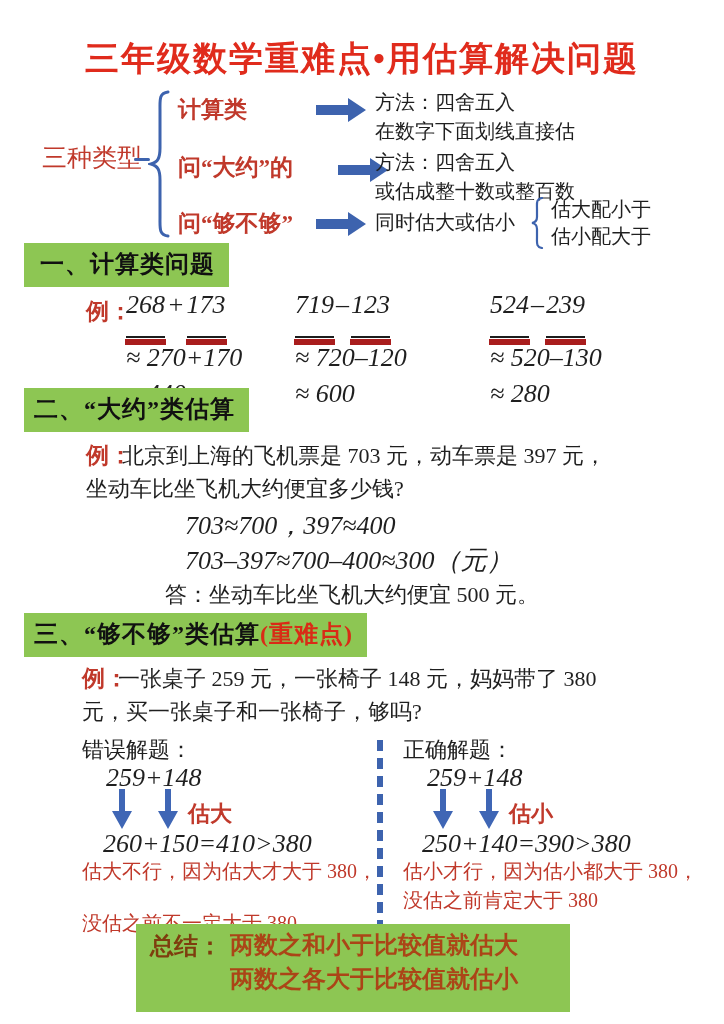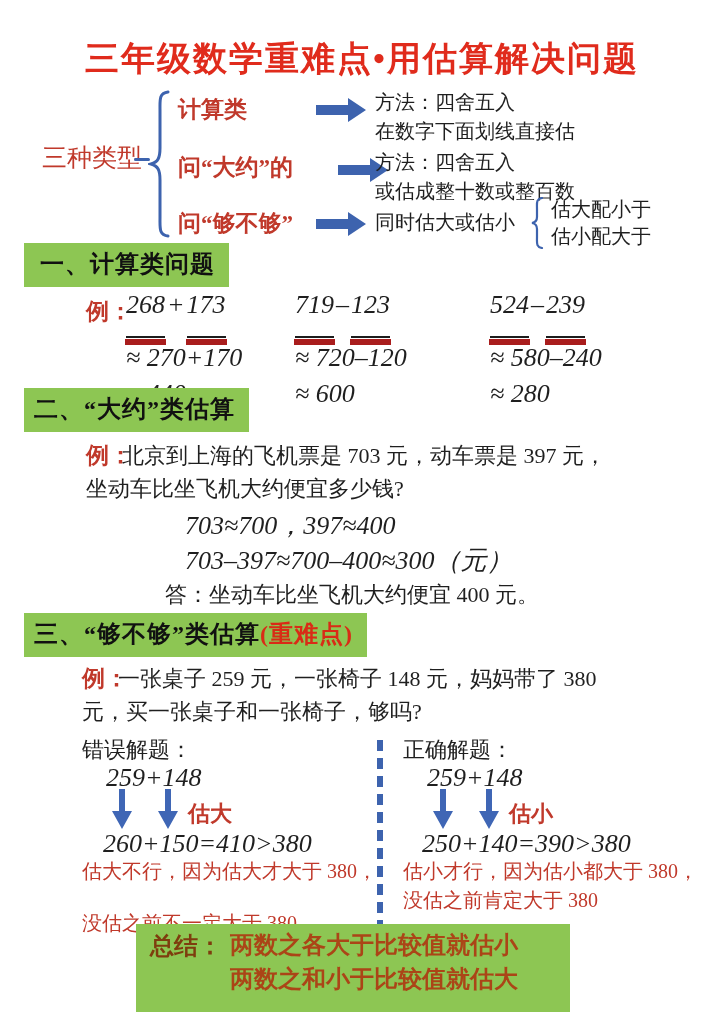--- a/index.html
+++ b/index.html
@@ -167,31 +167,31 @@
     <div class="step">≈ 270+170</div>
     <div class="step">≈ 440</div>
   </div>
   <div class="abs prob p2 expr-block">
     <div class="expr"><span class="num">719</span><span class="op">–</span><span class="num">123</span></div>
     <div class="step">≈ 720–120</div>
     <div class="step">≈ 600</div>
   </div>
   <div class="abs prob p3 expr-block">
     <div class="expr"><span class="num">524</span><span class="op">–</span><span class="num">239</span></div>
-    <div class="step">≈ 580–240</div>
+    <div class="step">≈ 520–130</div>
     <div class="step">≈ 280</div>
   </div>
 
   <div class="abs sec-header h2">二、“大约”类估算</div>
   <div class="abs ex-label ex2">例：</div>
   <div class="abs para s2l1">北京到上海的飞机票是 703 元，动车票是 397 元，</div>
   <div class="abs para s2l2">坐动车比坐飞机大约便宜多少钱?</div>
   <div class="abs work w1">703≈700，397≈400</div>
   <div class="abs work w2">703–397≈700–400≈300（元）</div>
-  <div class="abs answer">答：坐动车比坐飞机大约便宜 400 元。</div>
+  <div class="abs answer">答：坐动车比坐飞机大约便宜 500 元。</div>
 
   <div class="abs sec-header h3"><span>三、“够不够”类估算</span><span class="hl">(重难点)</span></div>
   <div class="abs ex-label ex3">例：</div>
   <div class="abs para s3l1">一张桌子 259 元，一张椅子 148 元，妈妈带了 380</div>
   <div class="abs para s3l2">元，买一张桌子和一张椅子，够吗?</div>
 
   <div class="abs col-title lt">错误解题：</div>
   <div class="abs lexpr">259+148</div>
   <div class="abs arrow-row lar">
     <span>
@@ -229,18 +229,18 @@
       </span>
     <span class="tag">估小</span>
   </div>
   <div class="abs rres">250+140=390&gt;380</div>
   <div class="abs note rn1">估小才行，因为估小都大于 380，</div>
   <div class="abs note rn2">没估之前肯定大于 380</div>
 
   <div class="abs summary">
     <div class="summary-label">总结：</div>
     <div class="summary-lines">
+      <div class="summary-line">两数之和小于比较值就估大</div>
       <div class="summary-line">两数之各大于比较值就估小</div>
-      <div class="summary-line">两数之和小于比较值就估大</div>
     </div>
   </div>
 
 </div>
 
 </body></html>

